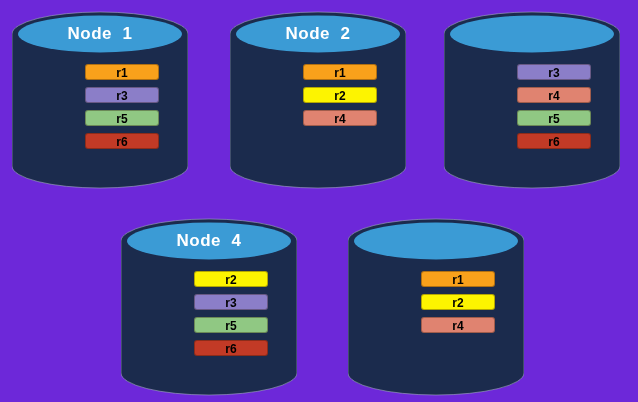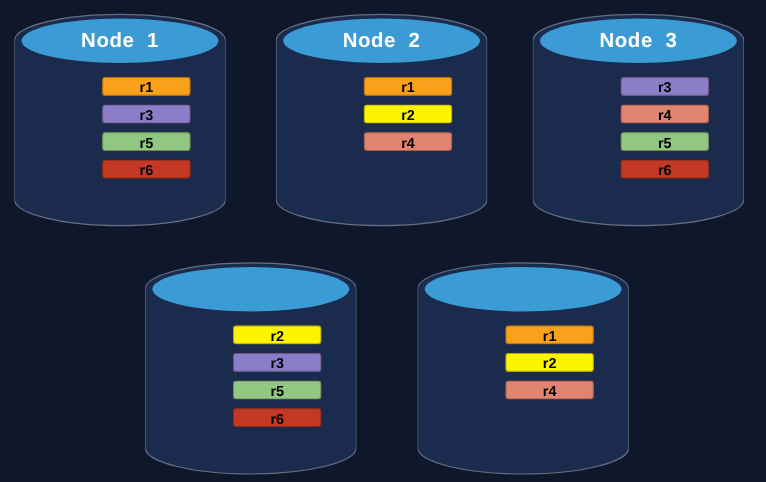--- a/index.html
+++ b/index.html
@@ -5,21 +5,21 @@
   html, body {
     margin: 0;
     padding: 0;
     background: #ffffff;
     font-family: "Liberation Sans", sans-serif;
   }
   #canvas {
     position: relative;
     width: 638px;
     height: 402px;
-    background: #0f172a;
+    background: #6d28d9;
     overflow: hidden;
   }
   .db-node {
     position: absolute;
     width: 176px;
     height: 182px;
   }
   .pos-1 { left: 12px;  top: 9px; }
   .pos-2 { left: 230px; top: 9px; }
   .pos-3 { left: 444px; top: 9px; }
@@ -97,33 +97,33 @@
         <div class="bar" style="background: rgb(249, 161, 27);">r1</div>
         <div class="bar" style="background: rgb(253, 244, 0);">r2</div>
         <div class="bar" style="background: rgb(224, 131, 112);">r4</div>
       </div>
   </div>
     <div class="db-node pos-3">
     <svg class="cyl-svg" viewBox="0 0 176 182">
       <path d="M 0 25 A 88 22 0 0 1 176 25 L 176 157 A 88 22 0 0 1 0 157 Z" fill="var(--cyl-body)" stroke="var(--cyl-edge)" stroke-width="1" stroke-opacity="0.55"></path>
       <ellipse cx="88" cy="25" rx="82" ry="18.5" fill="var(--cyl-top)"></ellipse>
     </svg>
-    <div class="node-label">Node  3</div>
     <div class="bars">
         <div class="bar" style="background: rgb(139, 126, 200);">r3</div>
         <div class="bar" style="background: rgb(224, 131, 112);">r4</div>
         <div class="bar" style="background: rgb(144, 200, 131);">r5</div>
         <div class="bar" style="background: rgb(194, 58, 38);">r6</div>
       </div>
   </div>
     <div class="db-node pos-4">
     <svg class="cyl-svg" viewBox="0 0 176 182">
       <path d="M 0 25 A 88 22 0 0 1 176 25 L 176 157 A 88 22 0 0 1 0 157 Z" fill="var(--cyl-body)" stroke="var(--cyl-edge)" stroke-width="1" stroke-opacity="0.55"></path>
       <ellipse cx="88" cy="25" rx="82" ry="18.5" fill="var(--cyl-top)"></ellipse>
     </svg>
+    <div class="node-label">Node  4</div>
     <div class="bars">
         <div class="bar" style="background: rgb(253, 244, 0);">r2</div>
         <div class="bar" style="background: rgb(139, 126, 200);">r3</div>
         <div class="bar" style="background: rgb(144, 200, 131);">r5</div>
         <div class="bar" style="background: rgb(194, 58, 38);">r6</div>
       </div>
   </div>
     <div class="db-node pos-5">
     <svg class="cyl-svg" viewBox="0 0 176 182">
       <path d="M 0 25 A 88 22 0 0 1 176 25 L 176 157 A 88 22 0 0 1 0 157 Z" fill="var(--cyl-body)" stroke="var(--cyl-edge)" stroke-width="1" stroke-opacity="0.55"></path>

